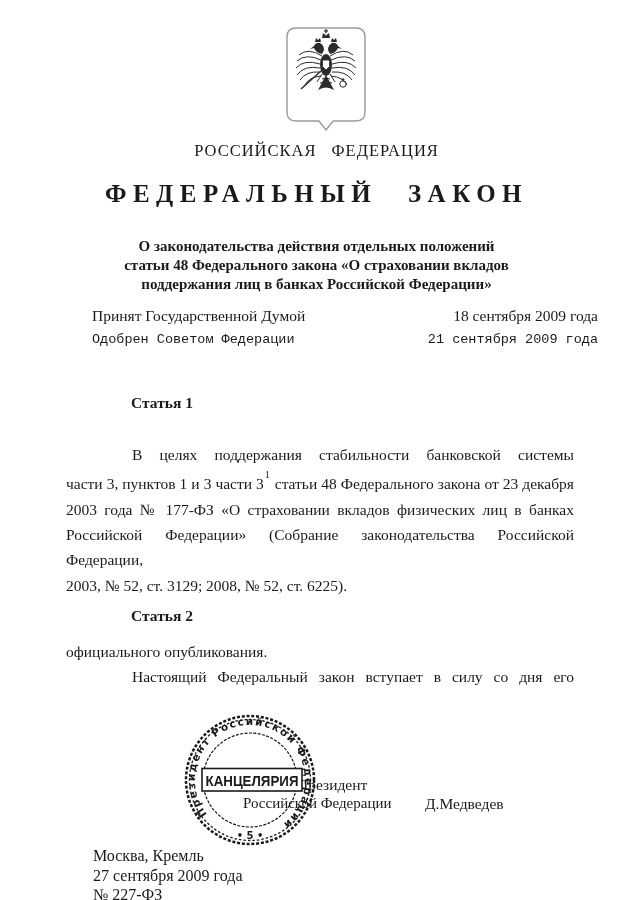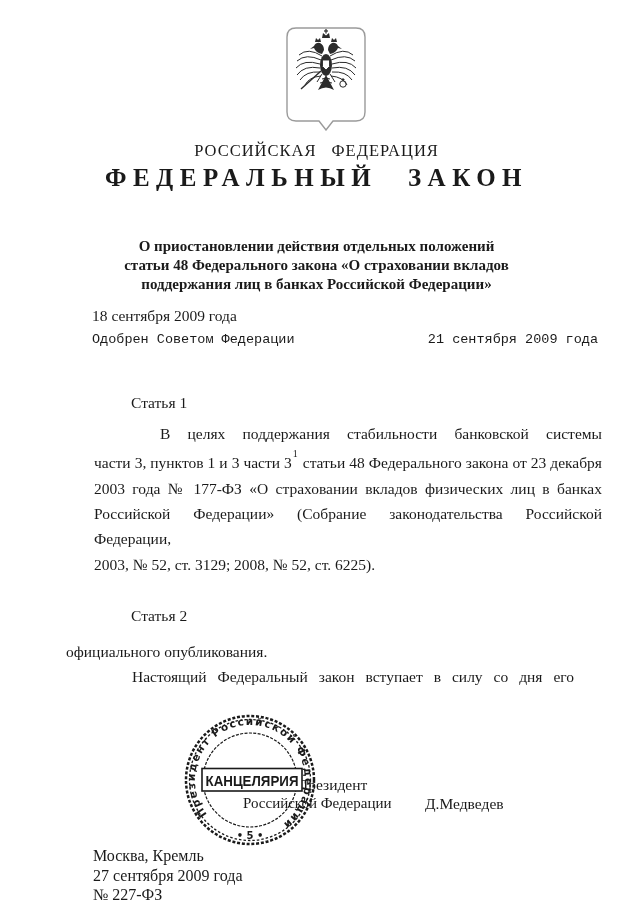--- a/index.html
+++ b/index.html
@@ -11,47 +11,47 @@
     color: #1a1a1a;
     font-family: "Liberation Serif", "DejaVu Serif", serif;
     overflow: hidden;
   }
   .arms { position:absolute; left:286px; top:27px; width:80px; height:104px; }
   .country {
     position:absolute; top:141px; left:0; right:0;
     text-align:center; font-size:16.5px; letter-spacing:1px; word-spacing:10px;
   }
   .doc-type {
-    position:absolute; top:164px; left:0; right:0;
+    position:absolute; top:180px; left:0; right:0;
     text-align:center; font-size:25px; font-weight:bold;
     letter-spacing:6.5px; word-spacing:18px;
   }
   .law-title {
     position:absolute; top:237px; left:0; right:0;
     text-align:center; font-weight:bold; font-size:15px; line-height:19px;
   }
   .adoption-row {
     position:absolute; left:92px; width:506px;
     display:flex; justify-content:space-between;
   }
   .adoption-row.row1 { top:307px; font-size:15.5px; }
   .adoption-row.row2 {
     top:332px; font-size:13.5px;
     font-family:"Liberation Mono","DejaVu Sans Mono",monospace;
   }
   .article-heading {
-    position:absolute; left:131px; font-weight:normal; font-size:15.5px;
+    position:absolute; left:131px; font-weight:bold; font-size:15.5px;
   }
   .article-heading.h1 { top:394px; }
   .article-heading.h2 { top:607px; }
   .para {
     position:absolute; left:66px; width:508px;
     font-size:15.5px; line-height:25.3px;
   }
-  .para.p1 { top:421px;margin-left:28px; }
+  .para.p1 { top:442px; }
   .para.p2 { top:639px; }
   .jline { text-align:justify; text-align-last:justify; }
   .jline.last { text-align:justify; text-align-last:left; }
   .jline.indent { margin-left:66px; }
   .para sup { font-size:10px; position:relative; top:-5px; padding:0 1px; }
   .sig-line1 { position:absolute; left:297px; top:776px; font-size:15.5px; }
   .sig-line2 { position:absolute; left:243px; top:795px; font-size:15px; }
   .sig-name  { position:absolute; left:425px; top:795px; font-size:15.5px; }
   .stamp { position:absolute; left:180px; top:710px; width:140px; height:140px; }
   .stamp-rim-text {
@@ -107,26 +107,27 @@
         <rect x="38" y="3.4" width="4" height="1.2"></rect>
       </g>
       <path d="M36.5,33 h7 v6.5 l-3.5,3.5 l-3.5,-3.5 Z" fill="#ffffff" stroke="#2b2b2b" stroke-width="0.9"></path>
     </g>
   </svg>
 
   <div class="country">РОССИЙСКАЯ ФЕДЕРАЦИЯ</div>
   <div class="doc-type">ФЕДЕРАЛЬНЫЙ ЗАКОН</div>
 
   <div class="law-title">
-    <div>О приостановлении действия отдельных положений</div>
+    <div>О законодательства действия отдельных положений</div>
     <div>статьи 48 Федерального закона «О страховании вкладов</div>
     <div>поддержания лиц в банках Российской Федерации»</div>
   </div>
 
   <div class="adoption-row row1">
+    <span>Принят Государственной Думой</span>
     <span>18 сентября 2009 года</span>
   </div>
   <div class="adoption-row row2">
     <span>Одобрен Советом Федерации</span>
     <span>21 сентября 2009 года</span>
   </div>
 
   <div class="article-heading h1">Статья 1</div>
   <div class="para p1">
     <div class="jline indent">В целях поддержания стабильности банковской системы</div>

